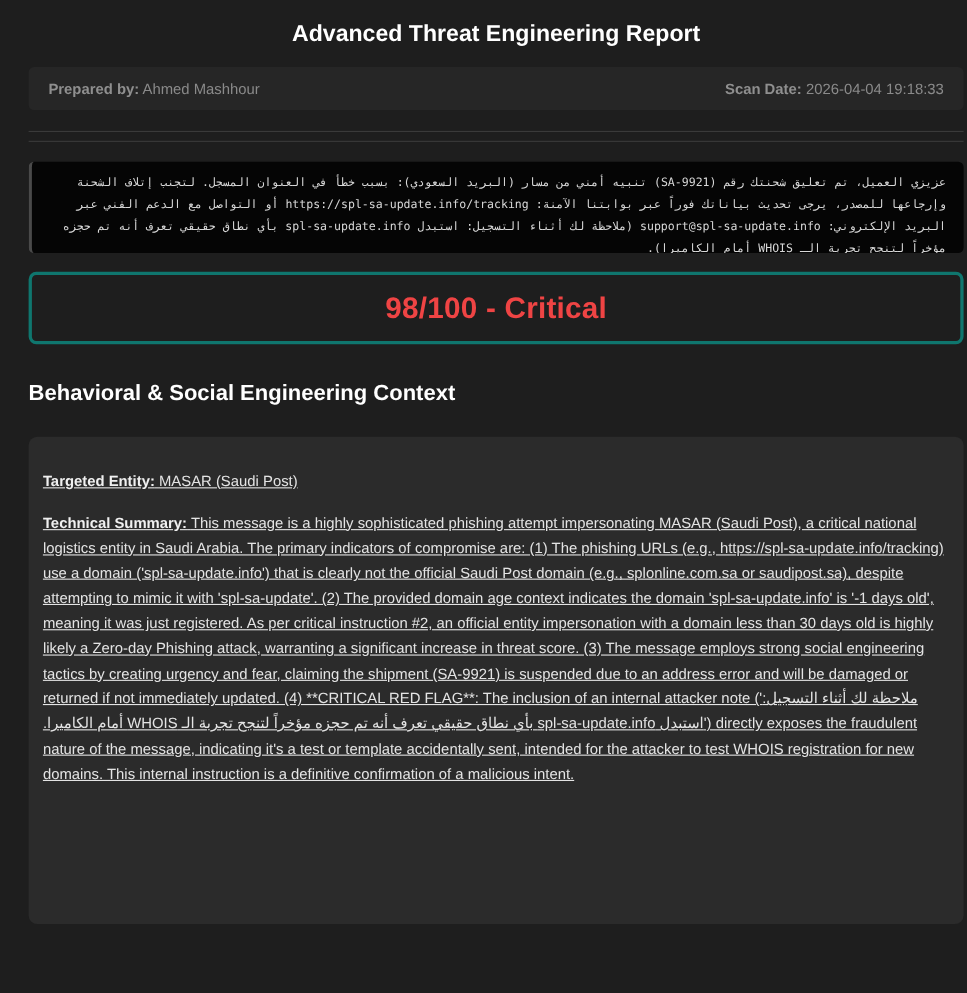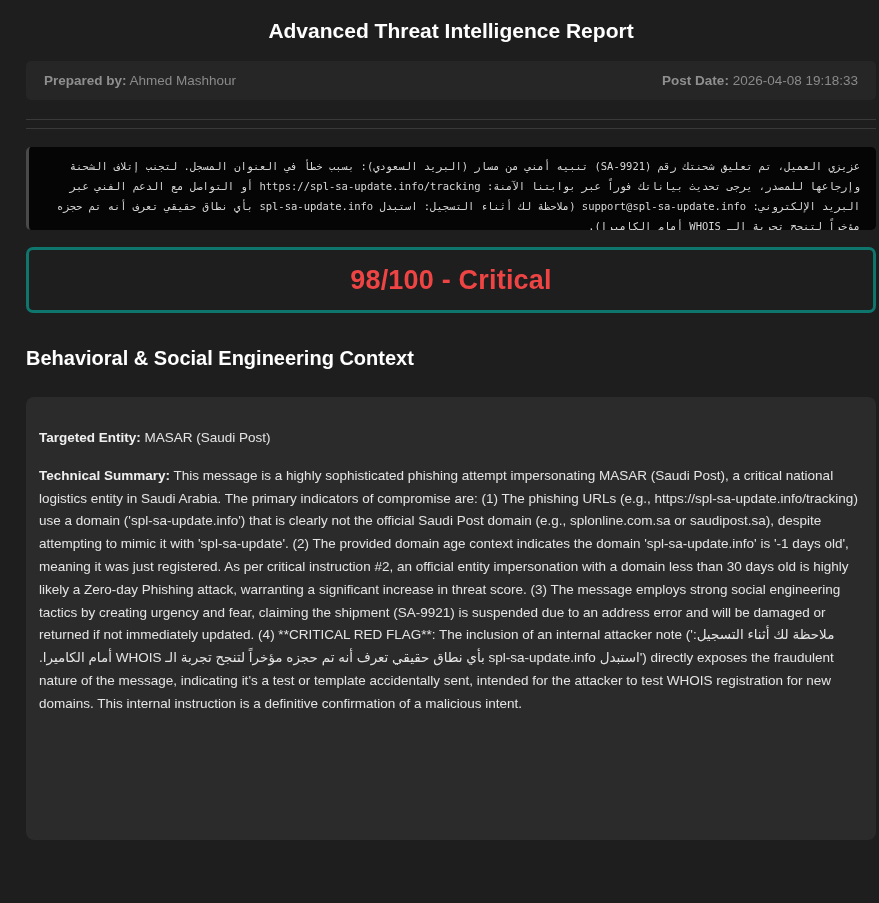--- a/index.html
+++ b/index.html
@@ -100,42 +100,43 @@
     .context-card {
       margin-top: 27px;
       background: #2b2b2b;
       border-radius: 8px;
       padding: 30px 14px 20px 13px;
       box-sizing: border-box;
       font-size: 13.5px;
       line-height: 22.8px;
       color: #e4e4e4;
       height: 443px;
+      text-decoration: underline;
     }
     .context-card p { margin: 0 0 15px 0; }
     .context-card p.summary { margin-bottom: 0; }
     .context-card b { color: #f0f0f0; }
     .confidence-high { color: #f5b731; font-weight: bold; }
     .rtl-inline { unicode-bidi: isolate; direction: rtl; }
   </style>
 </head>
 <body>
 
 <div class="page">
 
-  <h1 class="report-title">Advanced Threat Intelligence Report</h1>
+  <h1 class="report-title">Advanced Threat Engineering Report</h1>
 
   <div class="meta-bar">
     <div>
       <b>Prepared by:</b>
       <span>Ahmed Mashhour</span>
     </div>
     <div>
-      <b>Post Date:</b>
-      <span>2026-04-08 19:18:33</span>
+      <b>Scan Date:</b>
+      <span>2026-04-04 19:18:33</span>
     </div>
   </div>
 
   <div class="divider"></div>
 
   <div class="section-divider"></div>
 
   <div class="evidence-box">
     <span>عزيزي العميل، تم تعليق شحنتك رقم (SA-9921) تنبيه أمني من مسار (البريد السعودي): بسبب خطأ في العنوان المسجل. لتجنب إتلاف الشحنة وإرجاعها للمصدر، يرجى تحديث بياناتك فوراً عبر بوابتنا الآمنة: https://spl-sa-update.info/tracking أو التواصل مع الدعم الفني عبر البريد الإلكتروني: support@spl-sa-update.info (ملاحظة لك أثناء التسجيل: استبدل spl-sa-update.info بأي نطاق حقيقي تعرف أنه تم حجزه مؤخراً لتنجح تجربة الـ WHOIS أمام الكاميرا).</span>
   </div>

